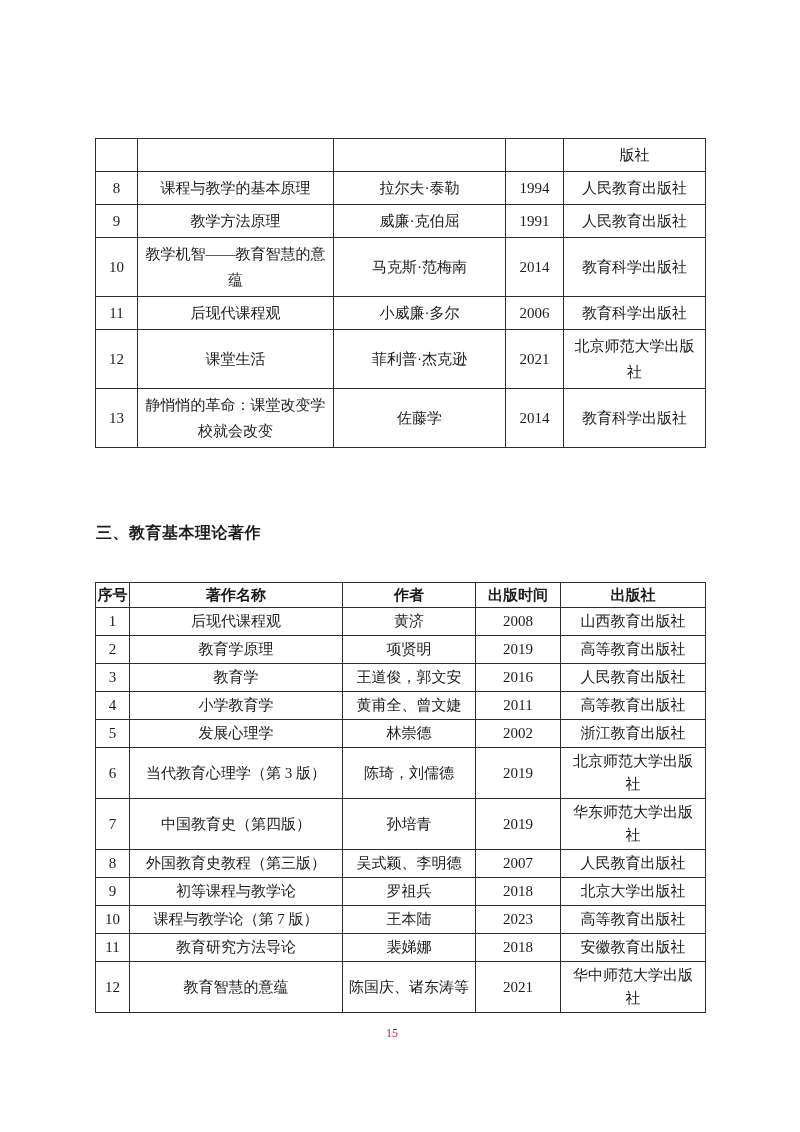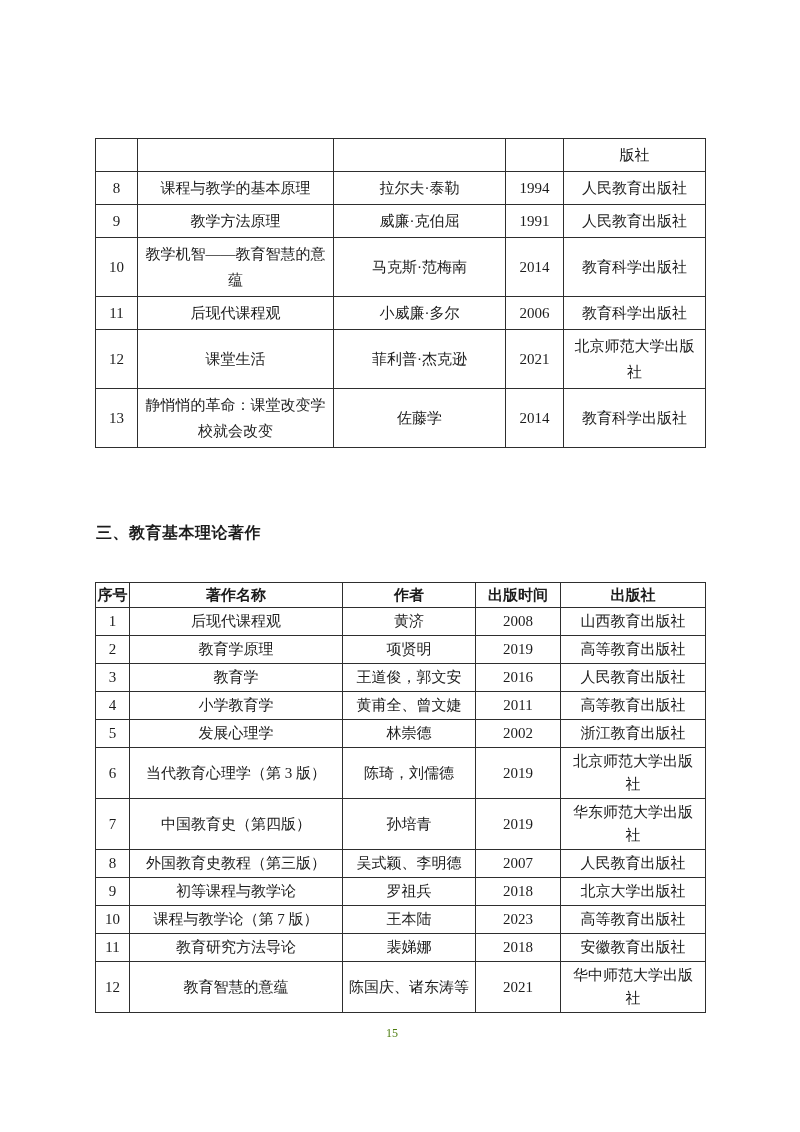--- a/index.html
+++ b/index.html
@@ -30,21 +30,21 @@
     font-size: 16px; font-weight: bold; line-height: 24px;
     letter-spacing: 0.5px;
   }
 
   .t2 { position: absolute; left: 95px; top: 537px; margin-top: 45px; }
   .t2 td { padding: 2px 6px; line-height: 23px; }
   .t2 th { padding: 2px 1px; line-height: 20px; font-weight: bold; }
 
   .page-number {
     position: absolute; left: 0; top: 1026px; width: 100%;
-    text-align: center; font-size: 12px; color: #4d7c0f;
+    text-align: center; font-size: 12px; color: #be185d;
   }
 </style>
 </head>
 <body>
 
 <div class="page">
 
   <table class="t1">
     <colgroup>
       <col style="width:42px">

